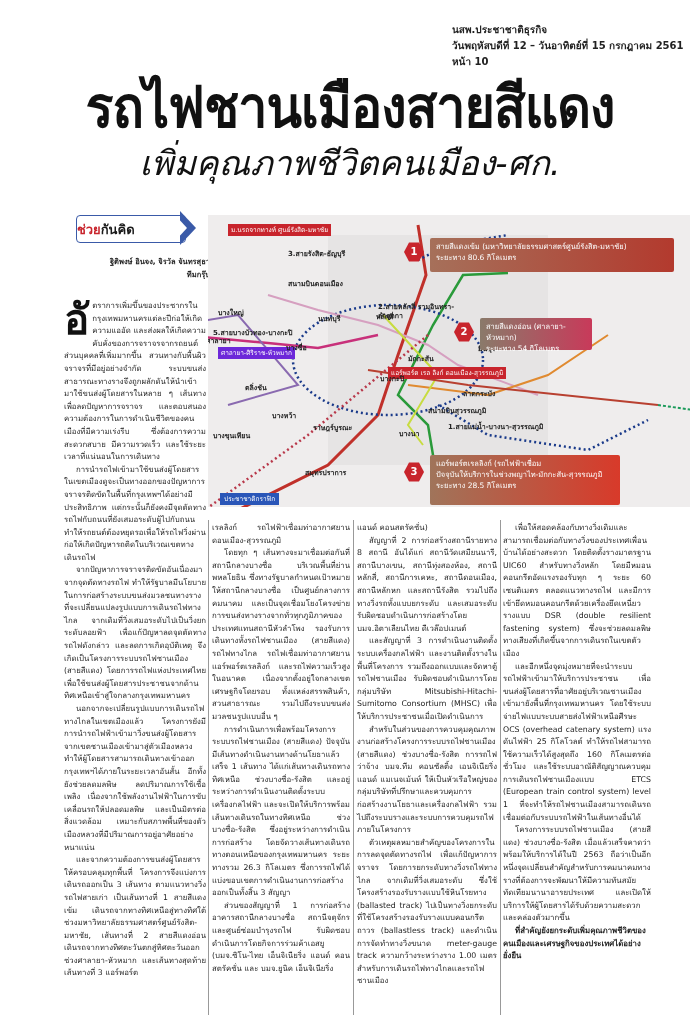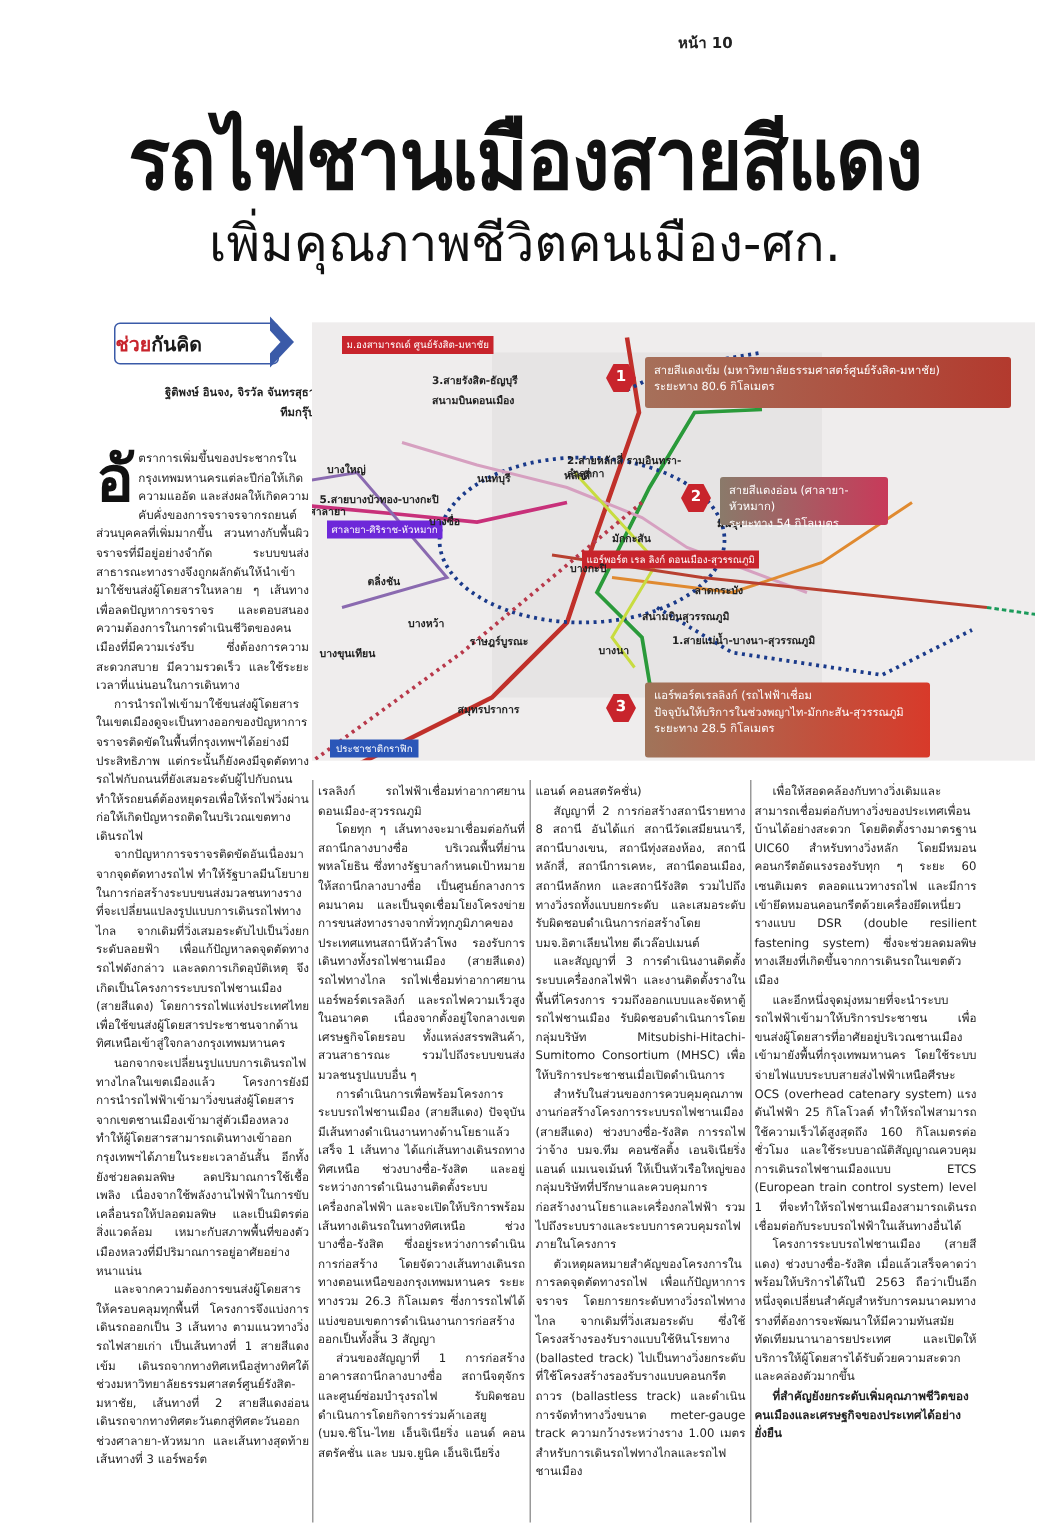--- a/index.html
+++ b/index.html
@@ -1,20 +1,20 @@
 <!DOCTYPE html>
 <html><head>
 <meta charset="utf-8">
 <style>
   html,body{margin:0;padding:0;background:#fff;}
   body{width:693px;height:1024px;position:relative;overflow:hidden;font-family:"DejaVu Sans",sans-serif;color:#1a1a1a;}
   .source{position:absolute;left:452px;top:22px;font-size:10px;font-weight:bold;line-height:16px;color:#222;}
   .source div{white-space:nowrap;}
   .headline{position:absolute;left:70px;top:78px;width:560px;text-align:center;font-size:52px;font-weight:bold;letter-spacing:-1px;line-height:58px;color:#111;font-family:"DejaVu Sans",sans-serif;transform:scaleY(1.1);}
-  .subhead{position:absolute;left:110px;top:140px;width:480px;text-align:center;font-size:34px;line-height:46px;color:#111;font-family:"DejaVu Sans",sans-serif;font-weight:normal;}
+  .subhead{position:absolute;left:110px;top:140px;width:480px;text-align:center;font-size:34px;line-height:46px;color:#111;font-family:"DejaVu Sans",sans-serif;font-weight:normal;font-style:italic;}
   .column-tag{position:absolute;left:76px;top:215px;width:108px;height:26px;border:1.5px solid #3a5aa8;border-radius:4px;background:#fff;display:flex;align-items:center;font-size:13px;font-weight:bold;}
   .column-tag .c1{color:#c8242c;}
   .column-tag .c2{color:#1a1a1a;}
   .tag-arrow{position:absolute;left:180px;top:211px;width:0;height:0;border-top:17px solid transparent;border-bottom:17px solid transparent;border-left:16px solid #3a5aa8;}
   .tag-arrow:after{content:"";position:absolute;left:-20px;top:-12px;border-top:12px solid transparent;border-bottom:12px solid transparent;border-left:11px solid #fff;}
   .authors{position:absolute;left:80px;top:255px;width:130px;text-align:right;font-size:7.5px;font-weight:bold;line-height:13px;color:#222;}
   .col{position:absolute;font-size:7.8px;line-height:12.6px;color:#222;text-align:justify;}
   .col p{margin:0;text-indent:12px;}
   .col p.noindent{text-indent:0;}
   .col p.bold{font-weight:bold;}
@@ -33,20 +33,22 @@
   .box3{left:222px;top:240px;width:178px;height:44px;background:linear-gradient(90deg,#a0745a,#d83a2a);}
   .hex{position:absolute;width:20px;height:20px;background:#c8242c;color:#fff;font-size:10px;font-weight:bold;text-align:center;line-height:20px;clip-path:polygon(25% 3%,75% 3%,100% 50%,75% 97%,25% 97%,0 50%);}
   .tagred{position:absolute;background:#c8242c;color:#fff;font-size:6.5px;padding:1px 3px;white-space:nowrap;}
   .tagpink{position:absolute;background:#6d28d9;color:#fff;font-size:6.5px;padding:1px 3px;white-space:nowrap;}
   .credit{position:absolute;left:12px;top:278px;background:#2a56b8;color:#fff;font-size:6.5px;padding:1px 4px;}
 </style>
 </head>
 <body>
 
 <div class="source">
+  <div>นสพ.ประชาชาติธุรกิจ</div>
+  <div>วันพฤหัสบดีที่ 12 – วันอาทิตย์ที่ 15 กรกฎาคม 2561</div>
   <div>หน้า 10</div>
 </div>
 
 <div class="headline">รถไฟชานเมืองสายสีแดง</div>
 <div class="subhead">เพิ่มคุณภาพชีวิตคนเมือง-ศก.</div>
 
 <div class="column-tag">
   <span class="c1">ช่วย</span>
     <span class="c2">กันคิด</span>
 </div>
@@ -79,27 +81,27 @@
     <path d="M400,120 L340,160 L280,180 L200,170" stroke="#e08a30" stroke-width="2" fill="none"></path>
 
     <path d="M175,100 L230,160 L200,210 L215,230" stroke="#c8dc40" stroke-width="2" fill="none"></path>
 
     <path d="M160,155 L260,170 L450,190" stroke="#b84030" stroke-width="2" fill="none"></path>
     <path d="M450,190 L520,200" stroke="#1a9a5a" stroke-width="2" stroke-dasharray="3,2" fill="none"></path>
 
     <path d="M220,120 L100,220 L-10,300" stroke="#b8384a" stroke-width="2.5" stroke-dasharray="2,3" fill="none"></path>
   </svg>
 
-  <div class="tagred" style="left:20px;top:9px;">ม.องสามารถเด์ ศูนย์รังสิต-มหาชัย</div>
+  <div class="tagred" style="left:20px;top:9px;">ม.นรถจากทางท์ ศูนย์รังสิต-มหาชัย</div>
   <div class="tagpink" style="left:10px;top:132px;">ศาลายา-ศิริราช-หัวหมาก</div>
   <div class="tagred" style="left:180px;top:152px;">แอร์พอร์ต เรล ลิงก์ ดอนเมือง-สุวรรณภูมิ</div>
 
   <div class="mlabel" style="left:80px;top:33px;">3.สายรังสิต-ธัญบุรี</div>
   <div class="mlabel" style="left:245px;top:46px;">ลำลูกกา</div>
-  <div class="mlabel" style="left:80px;top:46px;text-align:center;">สนามบินดอนเมือง</div>
+  <div class="mlabel" style="left:80px;top:63px;text-align:center;">สนามบินดอนเมือง</div>
   <div class="mlabel" style="left:10px;top:92px;">บางใหญ่</div>
   <div class="mlabel" style="left:110px;top:98px;">นนทบุรี</div>
   <div class="mlabel" style="left:170px;top:88px;line-height:9px;white-space:normal;width:90px;">2.สายหลักสี่ รามอินทรา-ลำลูกกา</div>
   <div class="mlabel" style="left:155px;top:96px;margin-left:13px;">หลักสี่</div>
   <div class="mlabel" style="left:5px;top:112px;">5.สายบางบัวทอง-บางกะปิ</div>
   <div class="mlabel" style="left:270px;top:128px;">มีนบุรี</div>
   <div class="mlabel" style="left:78px;top:127px;">บางซื่อ</div>
   <div class="mlabel" style="left:-2px;top:120px;text-align:center;">ศาลายา</div>
   <div class="mlabel" style="left:200px;top:138px;">มักกะสัน</div>
   <div class="mlabel" style="left:172px;top:158px;">บางกะปิ</div>

